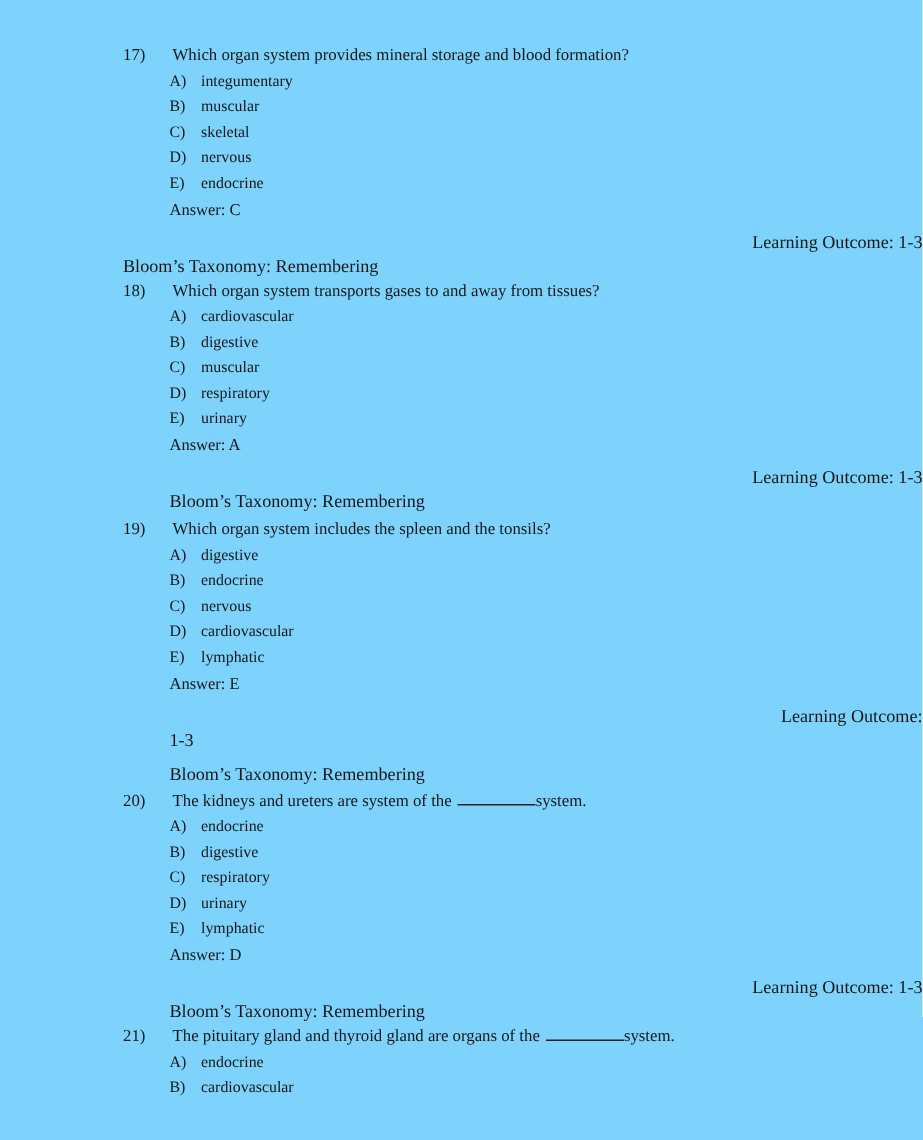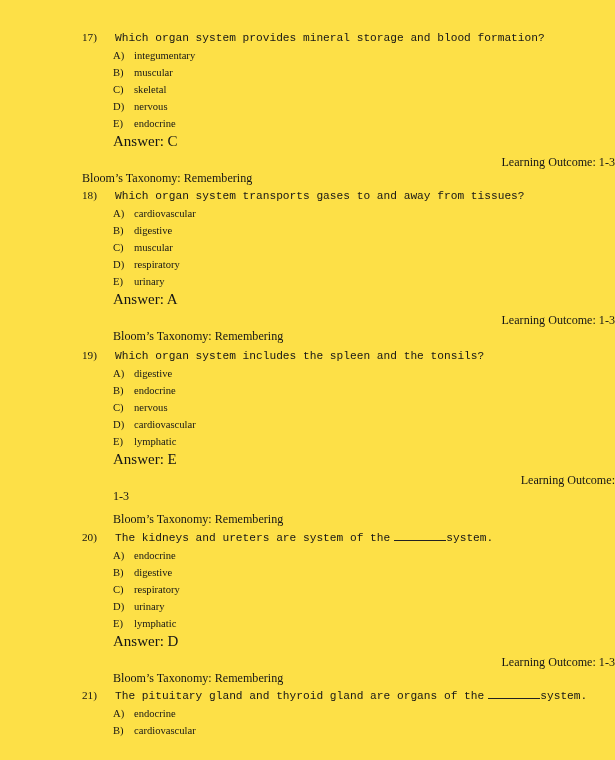--- a/index.html
+++ b/index.html
@@ -12,21 +12,21 @@
     height: 760px;
     font-family: "Liberation Serif", "DejaVu Serif", serif;
     color: #161616;
     -webkit-font-smoothing: antialiased;
   }
   .page {
     position: relative;
     width: 615px;
     height: 760px;
     overflow: hidden;
-    background: #fde047;
+    background: #7dd3fc;
   }
   .content {
     position: absolute;
     left: 0;
     top: 28px;
     width: 615px;
   }
 
   
   .qblock {
@@ -41,21 +41,20 @@
   }
   .qnum {
     width: 33px;
     flex: 0 0 33px;
     text-align: left;
     font-size: 11.2px;
   }
   .qtext {
     flex: 1 1 auto;
     white-space: nowrap;
-    font-family: Liberation Mono, monospace;
   }
   .blank {
     display: inline-block;
     width: 52px;
     border-bottom: 1px solid #222;
     margin: 0 0 0 4px;
     vertical-align: baseline;
     height: 9px;
   }
 
@@ -70,21 +69,21 @@
   .optletter {
     width: 21px;
     flex: 0 0 21px;
   }
   .opttext {
     flex: 1 1 auto;
   }
 
   
   .answer {
-    font-size: 15px;
+    font-size: 11px;
     line-height: 18px;
     padding-left: 113px;
   }
 
   
   .meta {
     font-size: 12.1px;
     line-height: 16px;
     padding-left: 113px;
   }

